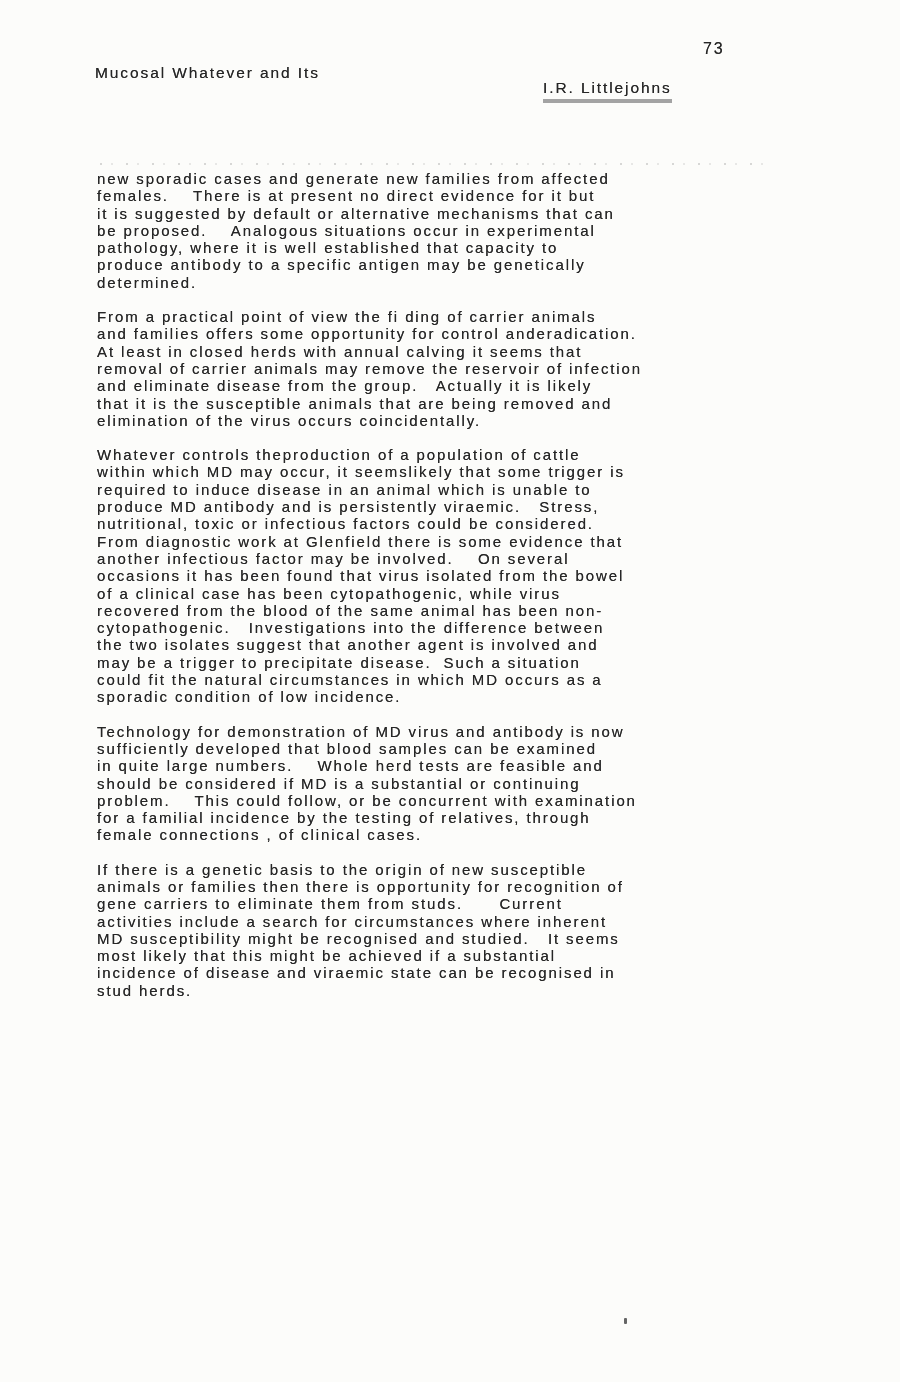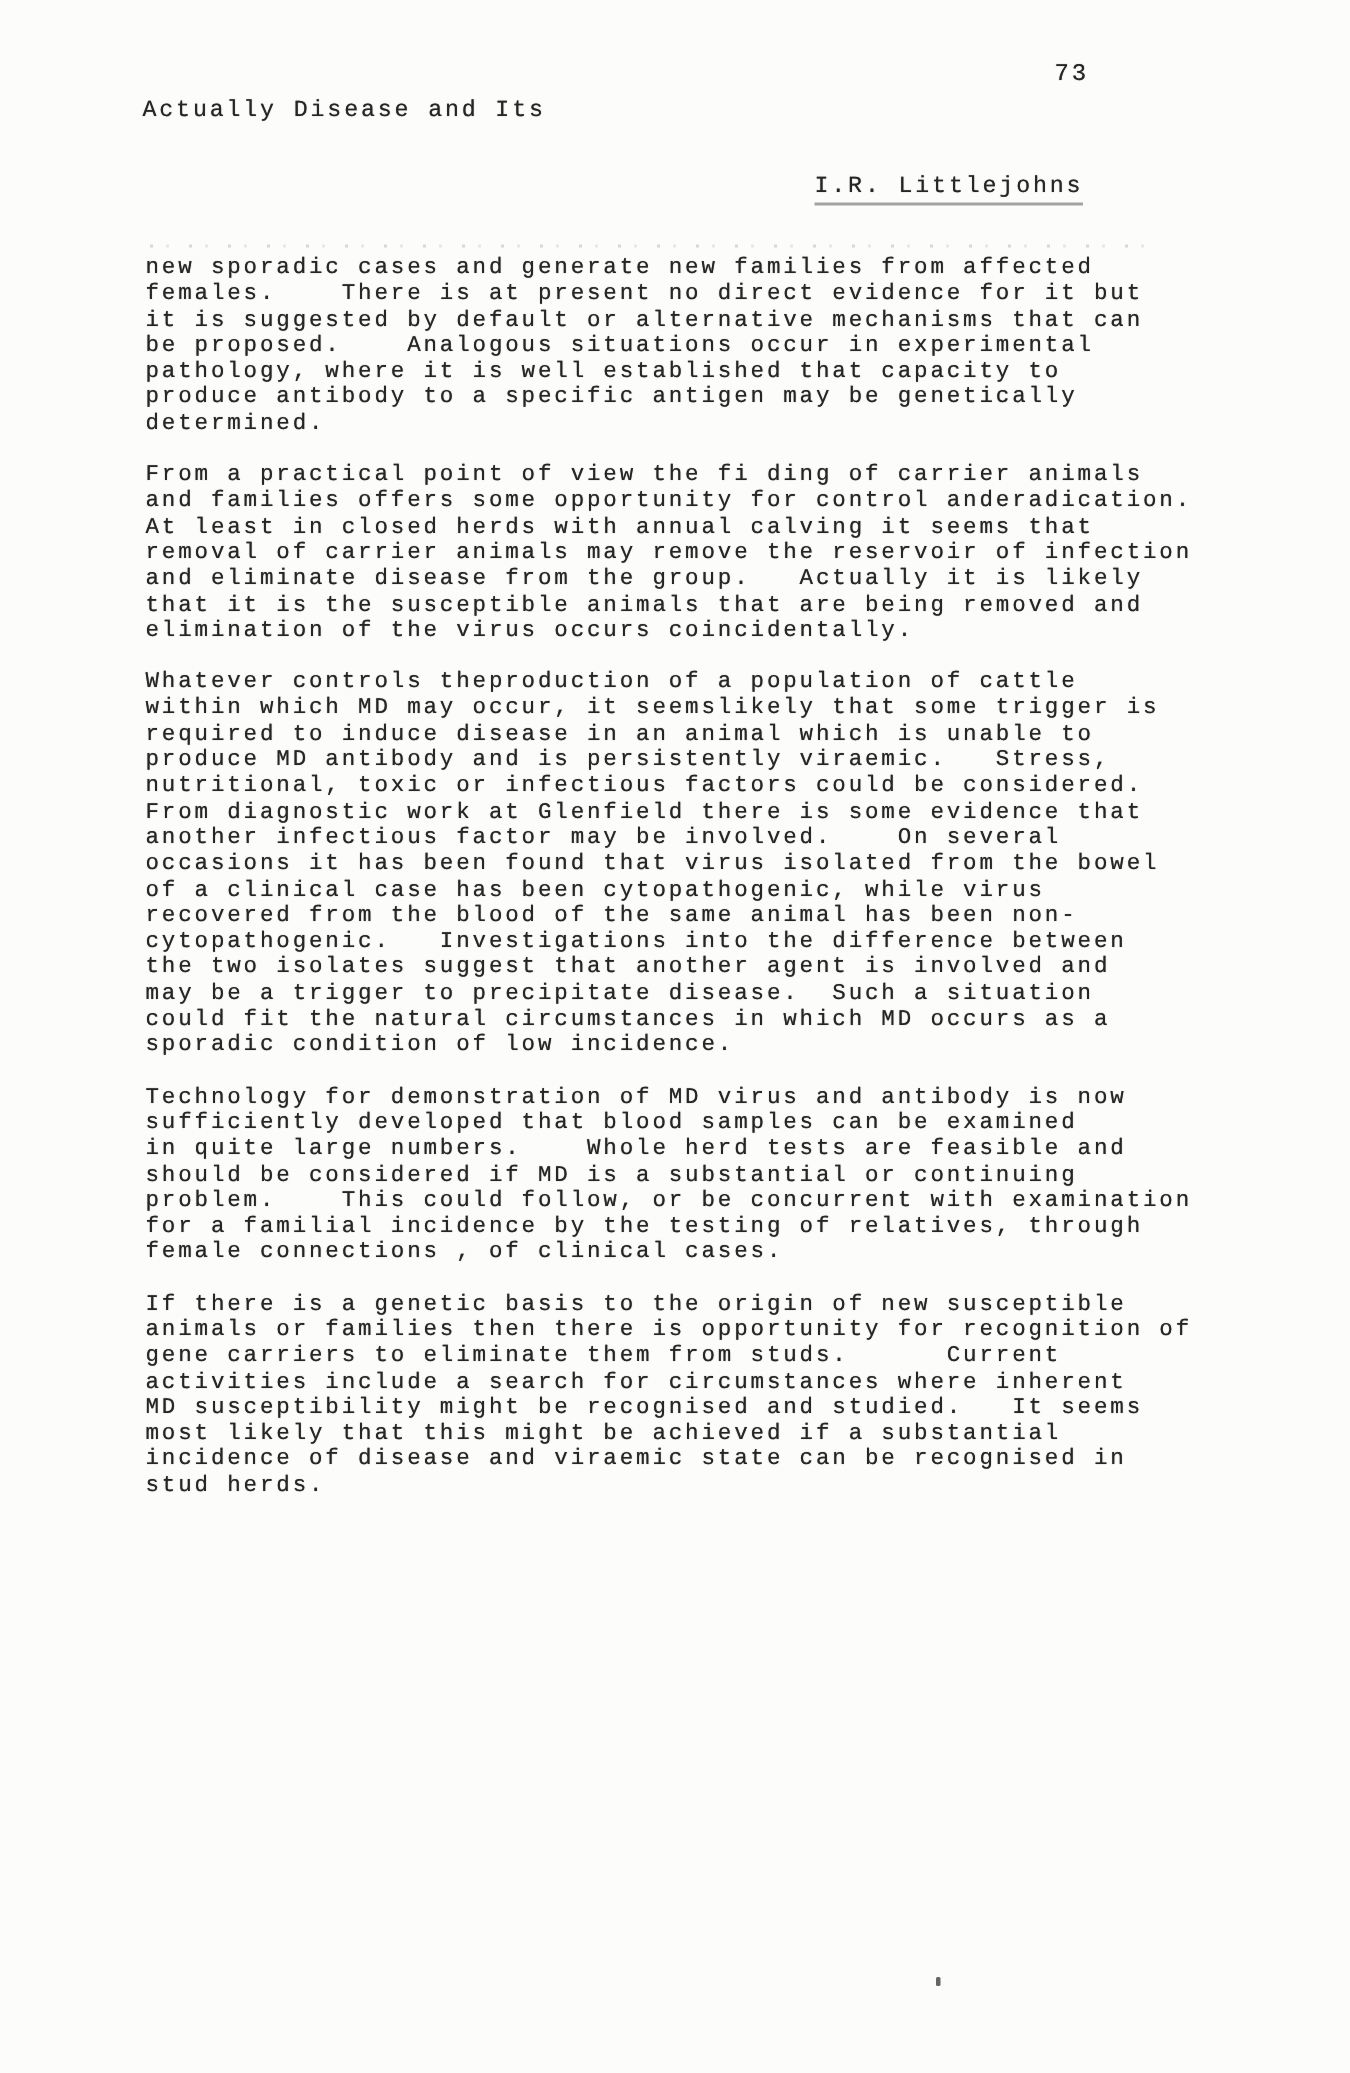--- a/index.html
+++ b/index.html
@@ -10,21 +10,21 @@
   .sheet {
     position: relative;
     width: 900px;
     height: 1382px;
     background: #fcfcfa;
     overflow: hidden;
     font-family: "DejaVu Sans Mono", "Liberation Mono", monospace;
     color: #262626;
   }
   .tw {
-    font-family: Liberation Mono, monospace;
+    font-family: Liberation Sans, sans-serif;
     letter-spacing: 1.9px;
     text-shadow: 0 0 0.6px rgba(40,40,40,0.75);
   }
   .page-number {
     position: absolute;
     top: 40px;
     left: 703px;
     font-size: 16px;
   }
   .header-title {
@@ -41,23 +41,22 @@
     padding-bottom: 1px;
   }
   .author {
     position: absolute;
     top: 79px;
     left: 543px;
     font-size: 15.5px;
   }
   .author .underline-auth {
     display: inline-block;
-    border-bottom: 2px solid #a3a3a3;
+    border-bottom: 4px solid #a3a3a3;
     padding-bottom: 2px;
-    margin-top: 36px;
   }
   .body-text {
     position: absolute;
     top: 170px;
     left: 97px;
     width: 740px;
   }
   .para {
     margin: 0 0 17px 0;
     white-space: pre;
@@ -87,21 +86,21 @@
   }
 </style>
 </head>
 <body>
 
 <div class="sheet">
 
   <div class="page-number tw">73</div>
 
   <div class="header-title tw">
-    <div>Actually Disease and Its</div>
+    <div>Mucosal Whatever and Its</div>
   </div>
 
   <div class="author tw">
     <span class="underline-auth">I.R. Littlejohns</span>
   </div>
 
   <div class="scan-artifact-line"></div>
 
   <div class="body-text">
     <p class="para tw">new sporadic cases and generate new families from affected

